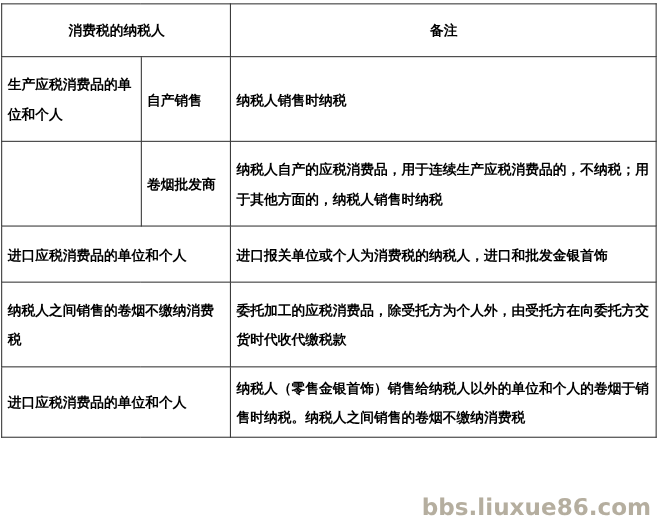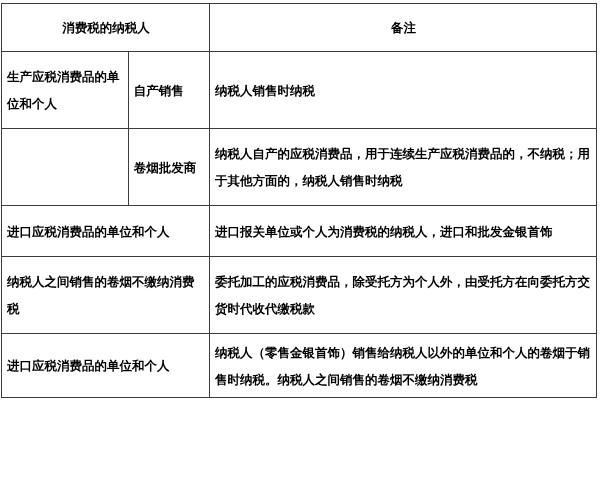--- a/index.html
+++ b/index.html
@@ -120,15 +120,16 @@
         <td>委托加工的应税消费品，除受托方为个人外，由受托方在向委托方交货时代收代缴税款</td>
       </tr>
       <tr class="r-6">
         <td colspan="2">进口应税消费品的单位和个人</td>
         <td>纳税人（零售金银首饰）销售给纳税人以外的单位和个人的卷烟于销售时纳税。纳税人之间销售的卷烟不缴纳消费税</td>
       </tr>
     </tbody>
   </table>
 
   <div class="watermark">
+    <span class="wm-url">bbs.liuxue86.com</span>
   </div>
 
 </div>
 
 </body></html>

